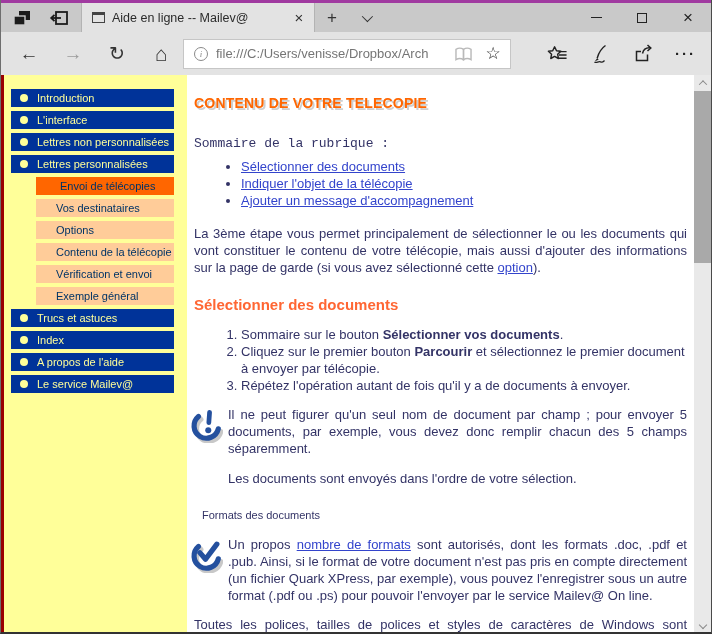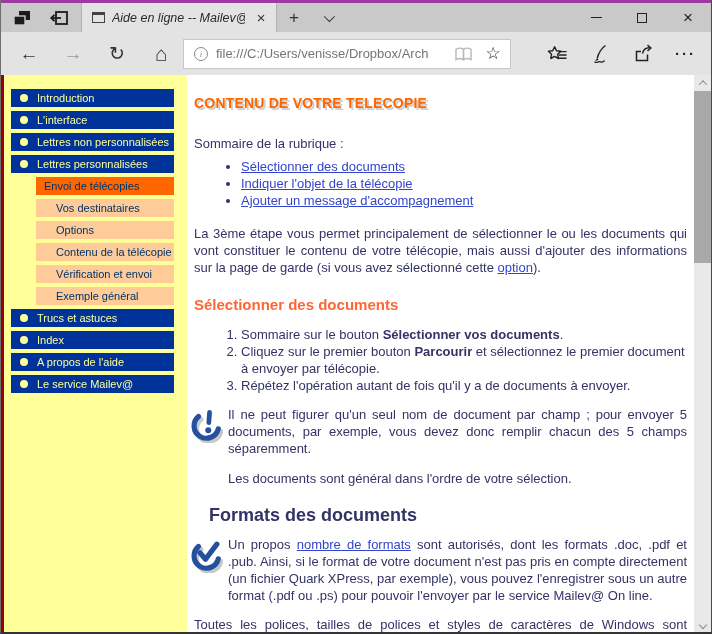--- a/index.html
+++ b/index.html
@@ -18,23 +18,23 @@
 
   
   .tabbar {
     height: 29px; background: #c9c9c9;
     display: flex; align-items: stretch;
   }
   .tab-tools { display:flex; align-items:center; gap:14px; padding:0 12px 0 10px; }
   .tool-btn { width:22px; height:22px; display:flex; align-items:center; justify-content:center; cursor:pointer; }
 
   .tab {
-    width: 196px; background:#e3e3e3;
+    width: 234px; background:#e3e3e3;
     border-left:1px solid #b3b3b3; border-right:1px solid #b3b3b3;
-    display:flex; align-items:center; padding:0 6px 0 10px; gap:7px;font-style:italic;
+    display:flex; align-items:center; padding:0 6px 0 10px; gap:7px;
   }
   .favicon { width:13px; height:11px; border:1.5px solid #444; position:relative; flex:0 0 auto; }
   .favicon::after { content:""; position:absolute; top:0; left:0; right:0; height:2px; background:#444; }
   .tab-title { flex:1; font-size:12.5px; color:#2b2b2b; white-space:nowrap; overflow:hidden; }
   .tab-close { flex:0 0 auto; width:18px; height:18px; display:flex; align-items:center; justify-content:center;
                font-size:15px; color:#333; cursor:pointer; }
 
   .newtab-btn { width:34px; display:flex; align-items:center; justify-content:center;
                 font-size:17px; color:#333; cursor:pointer; }
   .tabdrop-btn { width:34px; display:flex; align-items:center; justify-content:center; cursor:pointer; }
@@ -77,43 +77,43 @@
 
   .sidebar {
     width:186px; flex:0 0 auto; background:#ffff99;
     border-left:3px solid #990000; padding-top:14px; overflow:hidden;
   }
   .nav-item { height:18px; line-height:18px; margin-bottom:4px; font-size:11px; cursor:pointer;
               display:flex; align-items:center; white-space:nowrap; overflow:hidden; }
   .nav-item.primary { margin-left:7px; width:163px; background:#003399; color:#ffff99; padding-left:9px; }
   .nav-item.primary .bullet { width:8px; height:8px; border-radius:50%; background:#ffff99; margin-right:9px; flex:0 0 auto; }
   .nav-item.sub { margin-left:32px; width:138px; background:#ffcc99; color:#003366; padding-left:20px; }
-  .nav-item.selected { margin-left:32px; width:138px; background:#ff6600; color:#003366; padding-left:8px; }
+  .nav-item.selected { margin-left:32px; width:138px; background:#ff6600; color:#003366; padding-left:24px; }
 
   .main {
     flex:1; background:#fff; padding:10px 7px 0 7px;
     font-size:13px; line-height:17px; color:#333366; overflow:hidden;
   }
   .main h1 { font-size:14px; line-height:20px; color:#ff6600; text-shadow:2px 2px 0 #cfcfcf;
              margin:8px 0 22px; font-weight:bold; letter-spacing:0.2px; }
-  .summary { margin-bottom:4px; }
+  .summary { margin-bottom:4px;font-family:Liberation Mono, monospace; }
   ul.toc { margin:6px 0 16px; padding-left:47px; }
   ul.toc li { margin:0; color:#333366; }
   a.link { color:#3344cc; text-decoration:underline; cursor:pointer; }
   p.intro { text-align:justify; margin:14px 0 16px; }
   h2.section { font-size:15px; color:#ff6633; margin:20px 0 13px; font-weight:bold; }
   ol.steps { margin:0 0 4px; padding-left:47px; }
   ol.steps li { margin:0; }
   b.strong { font-weight:bold; }
 
   .note { display:flex; margin:12px 0 0 -5px; }
   .note-icon { flex:0 0 39px; padding-top:1px; }
   .note-text { flex:1; text-align:justify; }
   .followup { margin:13px 0 16px 34px; }
-  .formats-heading { font-weight:bold; margin:20px 15px 10px; font-size:18px; }
+  .formats-heading { font-weight:normal; margin:20px 8px 10px; font-size:11px; }
   p.closing { text-align:justify; margin:12px 0 0; }
 
   
   .scrollbar { width:17px; flex:0 0 auto; background:#e9e9e9; position:relative; }
   .sb-arrow { position:absolute; left:0; width:17px; height:15px; display:flex; align-items:center; justify-content:center; cursor:pointer; }
   .sb-up { top:0; } .sb-down { bottom:0; }
   .sb-chev { width:6px; height:6px; border-right:1.5px solid #8a8a8a; border-bottom:1.5px solid #8a8a8a; }
   .sb-up .sb-chev { transform: rotate(-135deg) translate(-1px,-1px); }
   .sb-down .sb-chev { transform: rotate(45deg); }
   .sb-thumb { position:absolute; top:16px; left:0; width:17px; height:172px; background:#a9a9a9; cursor:grab; }
@@ -296,21 +296,21 @@
               <path d="M31 22 A13 13 0 1 1 10 9" stroke="#9b9b9b" stroke-width="5.5" fill="none" stroke-linecap="round"></path>
             </g>
             <path d="M31 22 A13 13 0 1 1 10 9" stroke="#24509e" stroke-width="5.5" fill="none" stroke-linecap="round"></path>
             <path d="M21.8 4.5 L21 15.5" stroke="#24509e" stroke-width="5" stroke-linecap="round" fill="none"></path>
             <circle cx="20.4" cy="23.5" r="3.2" fill="#24509e"></circle>
           </svg>
         </span>
         <span class="note-text">Il ne peut figurer qu'un seul nom de document par champ ; pour envoyer 5 documents, par exemple, vous devez donc remplir chacun des 5 champs séparemment.</span>
       </div>
 
-      <p class="followup">Les documents sont général dans l'ordre de votre sélection.</p>
+      <p class="followup">Les documents sont envoyés dans l'ordre de votre sélection.</p>
 
       <p class="formats-heading">Formats des documents</p>
 
       <div class="note">
         <span class="note-icon">
           <svg width="34" height="36" viewBox="0 0 36 36">
             <g transform="translate(2.6,3)" opacity="0.55">
               <path d="M31 22 A13 13 0 1 1 10 9" stroke="#9b9b9b" stroke-width="5.5" fill="none" stroke-linecap="round"></path>
             </g>
             <path d="M31 22 A13 13 0 1 1 10 9" stroke="#24509e" stroke-width="5.5" fill="none" stroke-linecap="round"></path>

